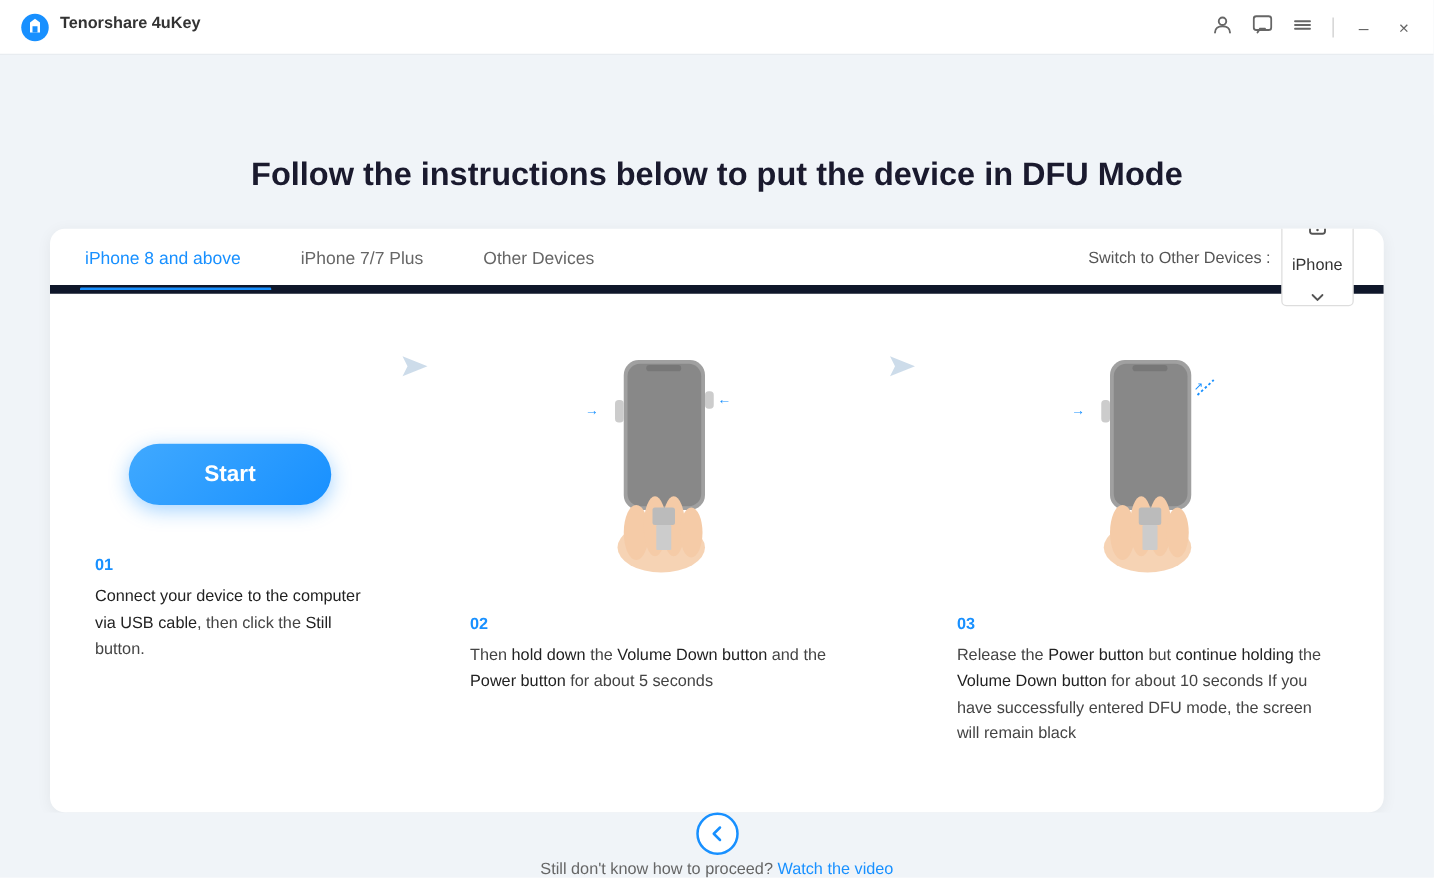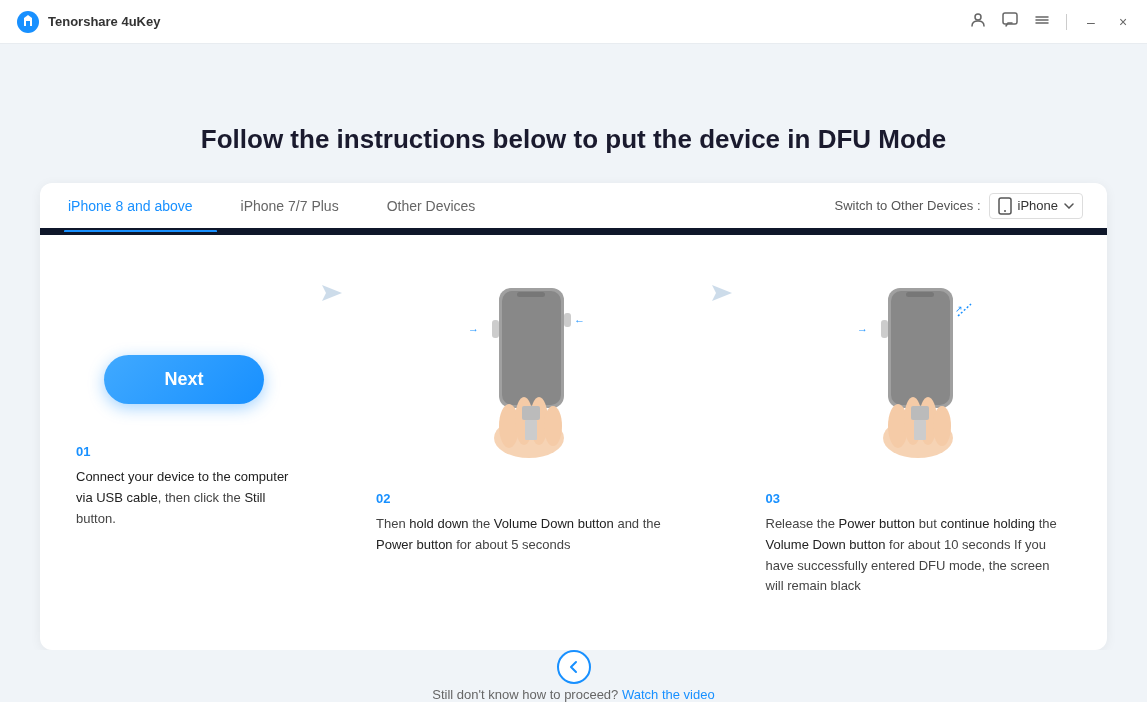--- a/index.html
+++ b/index.html
@@ -19,21 +19,20 @@
       height: 44px;
       display: flex;
       align-items: center;
       justify-content: space-between;
       padding: 0 16px;
       border-bottom: 1px solid #e8ecf0;
       flex-shrink: 0;
     }
     .title-bar-left {
       display: flex;
-      align-items: center;
       gap: 8px;
     }
     .app-logo {
       width: 24px;
       height: 24px;
     }
     .app-name {
       font-size: 13px;
       font-weight: 600;
       color: #333;
@@ -144,21 +143,22 @@
     .device-dropdown {
       border: 1px solid #ddd;
       border-radius: 4px;
       padding: 3px 8px;
       font-size: 13px;
       color: #333;
       cursor: pointer;
       background: #fff;
       display: flex;
       align-items: center;
-      gap: 6px;
+      gap: 16px;
+      flex-direction: column;
     }
 
     
     .steps-area {
       flex: 1;
       display: flex;
       align-items: flex-start;
       padding: 40px 24px 20px;
       gap: 0;
       overflow: hidden;
@@ -341,21 +341,21 @@
           <svg width="10" height="6" viewBox="0 0 10 6">
             <path d="M1 1l4 4 4-4" stroke="#555" stroke-width="1.5" fill="none" stroke-linecap="round"></path>
           </svg>
         </div>
       </div>
     </div>
 
     <div class="steps-area">
 
       <div class="next-col">
-        <button class="next-btn">Next</button>
+        <button class="next-btn">Start</button>
         <div style="margin-top: 40px; width: 100%; padding: 0 12px;">
           <div class="step-num">01</div>
           <div class="step-text">
             <strong>Connect your device to the computer via USB cable</strong>, then click the <strong>Still</strong> button.
           </div>
         </div>
       </div>
 
       <div class="arrow-col">
         <svg width="36" height="36" viewBox="0 0 36 36">

